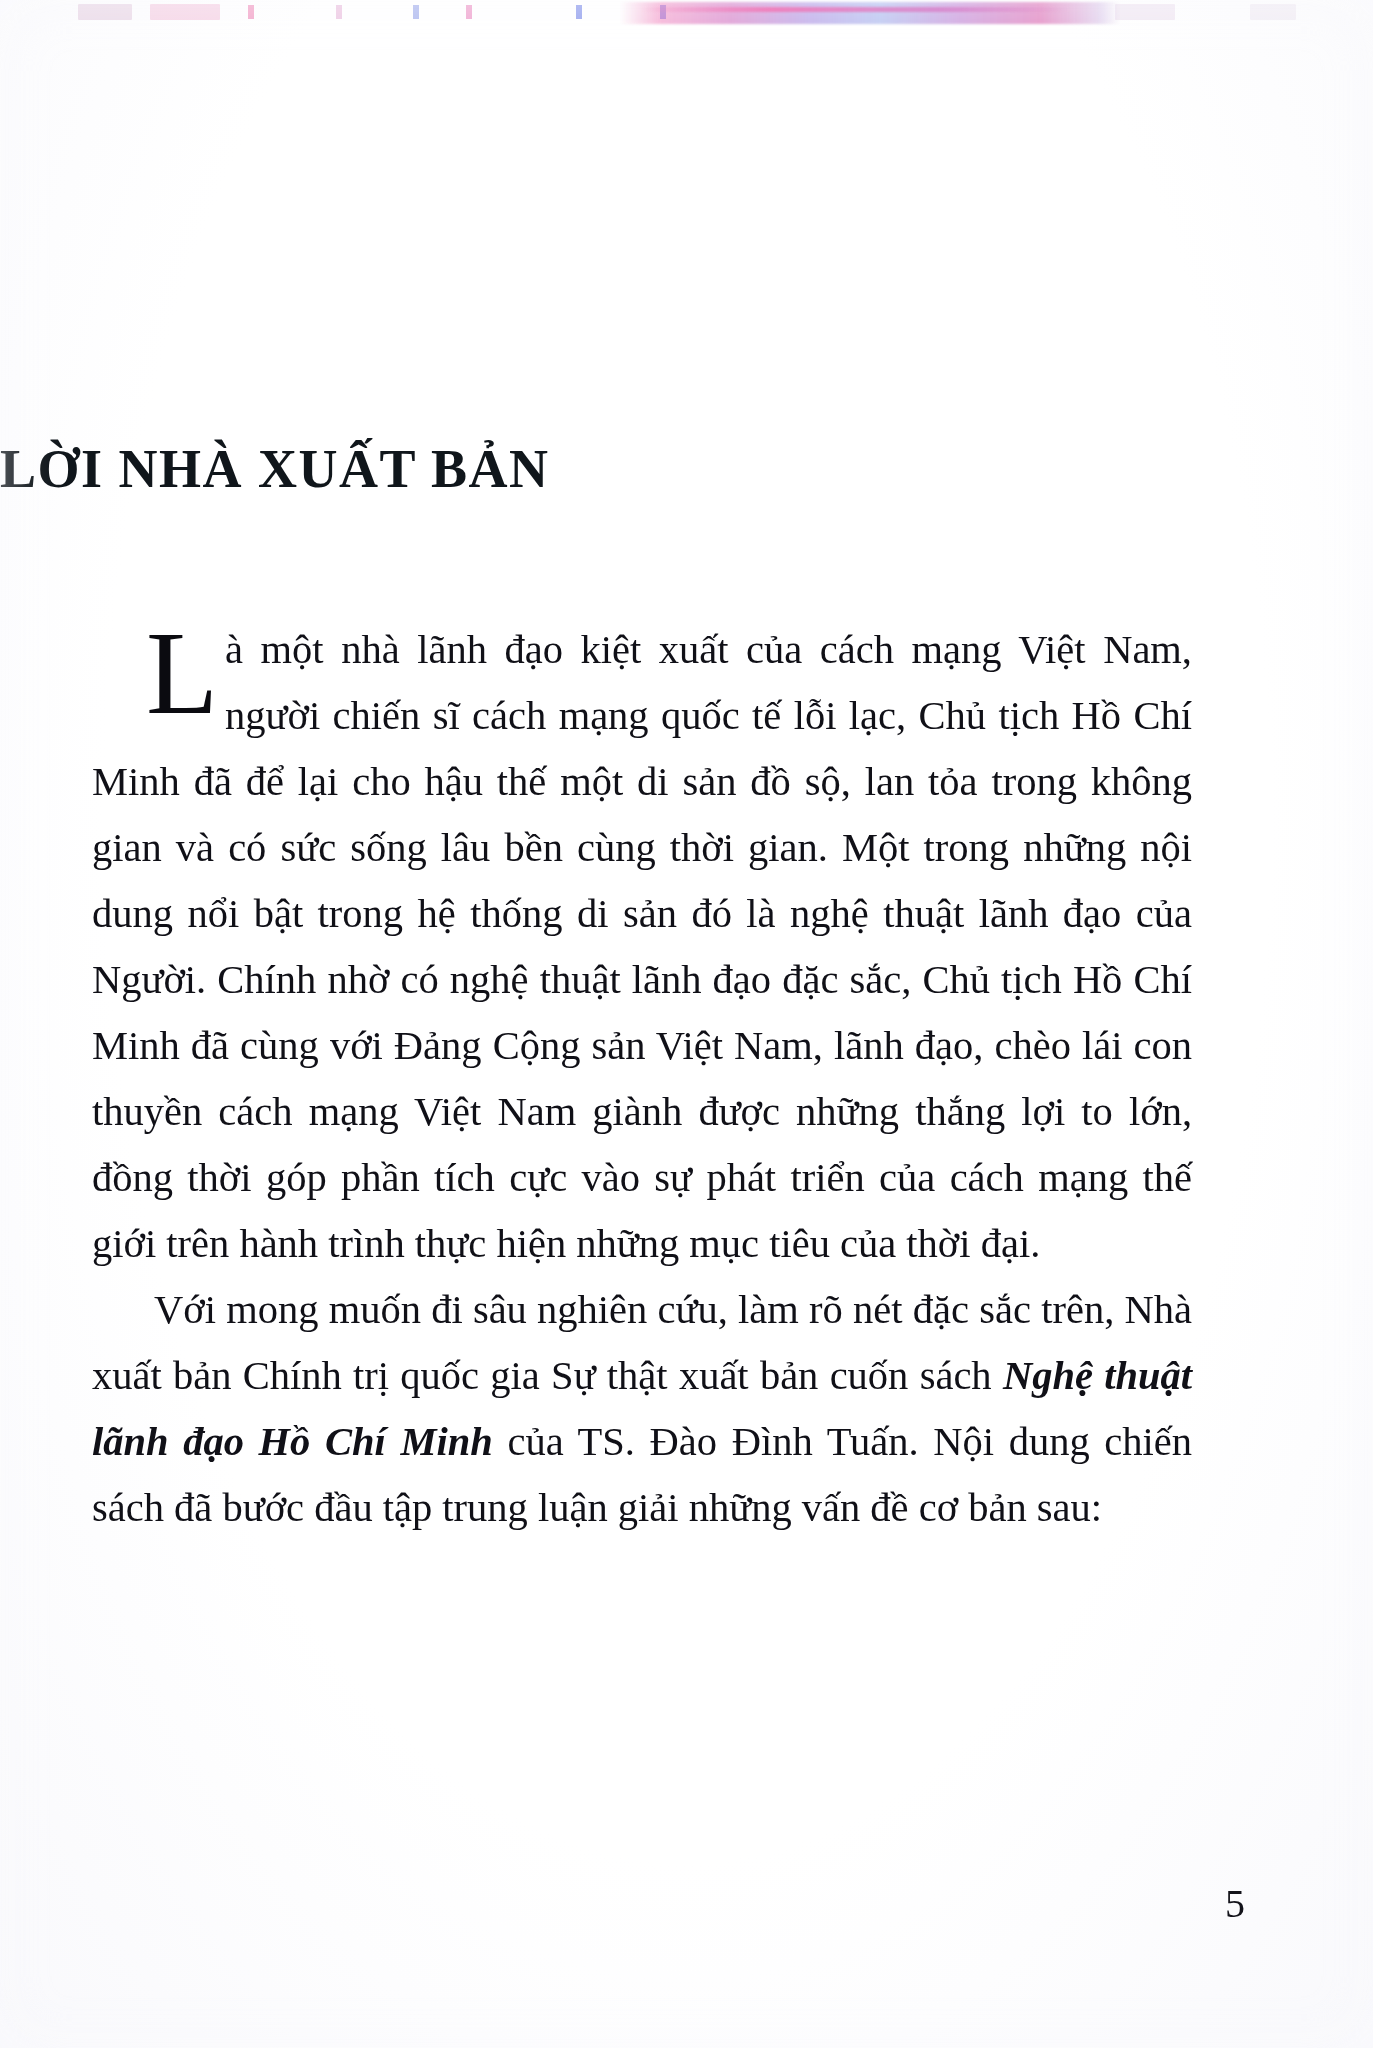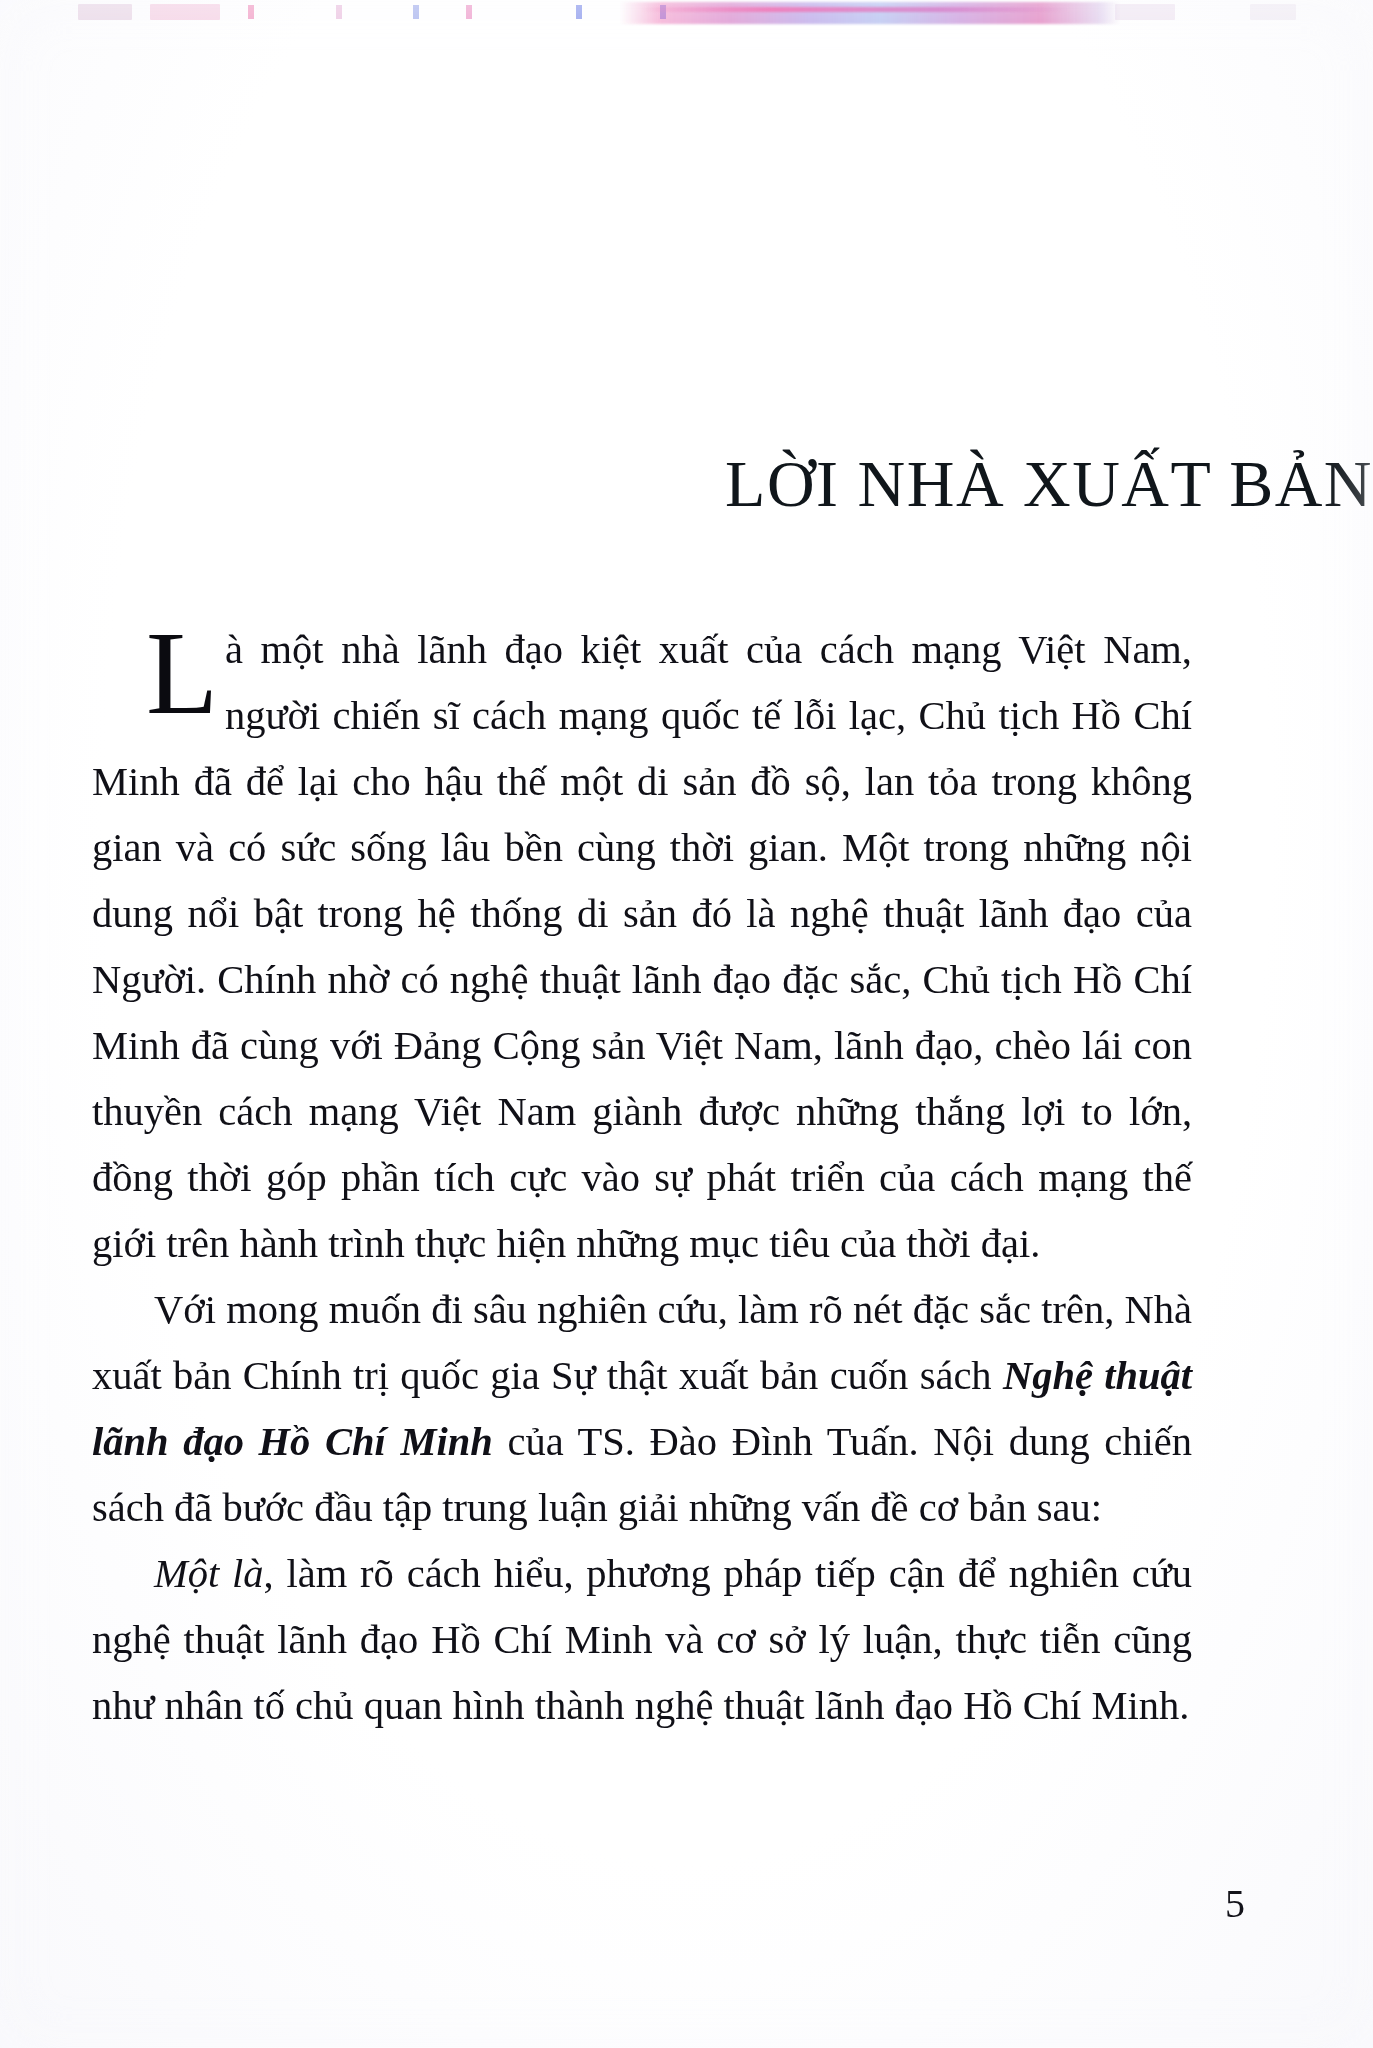--- a/index.html
+++ b/index.html
@@ -84,24 +84,24 @@
     height: 14px;
     filter: blur(0.5px);
   }
 
   
   .doc-title {
     position: absolute;
     top: 402px;
     left: 0;
     width: 1373px;
-    text-align: right;
-    font-family: "Liberation Serif", "DejaVu Serif", serif;
-    font-weight: 400;
-    font-size: 66px;
+    text-align: left;
+    font-family: "Liberation Serif", "DejaVu Serif", serif;
+    font-weight: 700;
+    font-size: 54px;
     letter-spacing: 1.5px;
     color: #10161b;
     white-space: nowrap;
   }
 
   
   .text-column {
     position: absolute;
     top: 617px;
     left: 92px;
@@ -189,22 +189,19 @@
   <div class="text-column">
 
     <p class="para dropcap-para">
       <span class="dropcap">L</span><span>à một nhà lãnh đạo kiệt xuất của cách mạng Việt Nam, người chiến sĩ cách mạng quốc tế lỗi lạc, Chủ tịch Hồ Chí Minh đã để lại cho hậu thế một di sản đồ sộ, lan tỏa trong không gian và có sức sống lâu bền cùng thời gian. Một trong những nội dung nổi bật trong hệ thống di sản đó là nghệ thuật lãnh đạo của Người. Chính nhờ có nghệ thuật lãnh đạo đặc sắc, Chủ tịch Hồ Chí Minh đã cùng với Đảng Cộng sản Việt Nam, lãnh đạo, chèo lái con thuyền cách mạng Việt Nam giành được những thắng lợi to lớn, đồng thời góp phần tích cực vào sự phát triển của cách mạng thế giới trên hành trình thực hiện những mục tiêu của thời đại.</span>
     </p>
 
     <p class="para">
       <span>Với mong muốn đi sâu nghiên cứu, làm rõ nét đặc sắc trên, Nhà xuất bản Chính trị quốc gia Sự thật xuất bản cuốn sách </span><span class="bookname">Nghệ thuật lãnh đạo Hồ Chí Minh</span><span> của TS. Đào Đình Tuấn. Nội dung chiến sách đã bước đầu tập trung luận giải những vấn đề cơ bản sau:</span>
     </p>
 
-    <p class="para">
-      <span class="em-label">Một là</span><span>, làm rõ cách hiểu, phương pháp tiếp cận để nghiên cứu nghệ thuật lãnh đạo Hồ Chí Minh và cơ sở lý luận, thực tiễn cũng như nhân tố chủ quan hình thành nghệ thuật lãnh đạo Hồ Chí Minh.</span>
-    </p>
 
   </div>
 
   <div class="folio">5</div>
 
   <div class="softness"></div>
 </div>
 
 </body></html>

